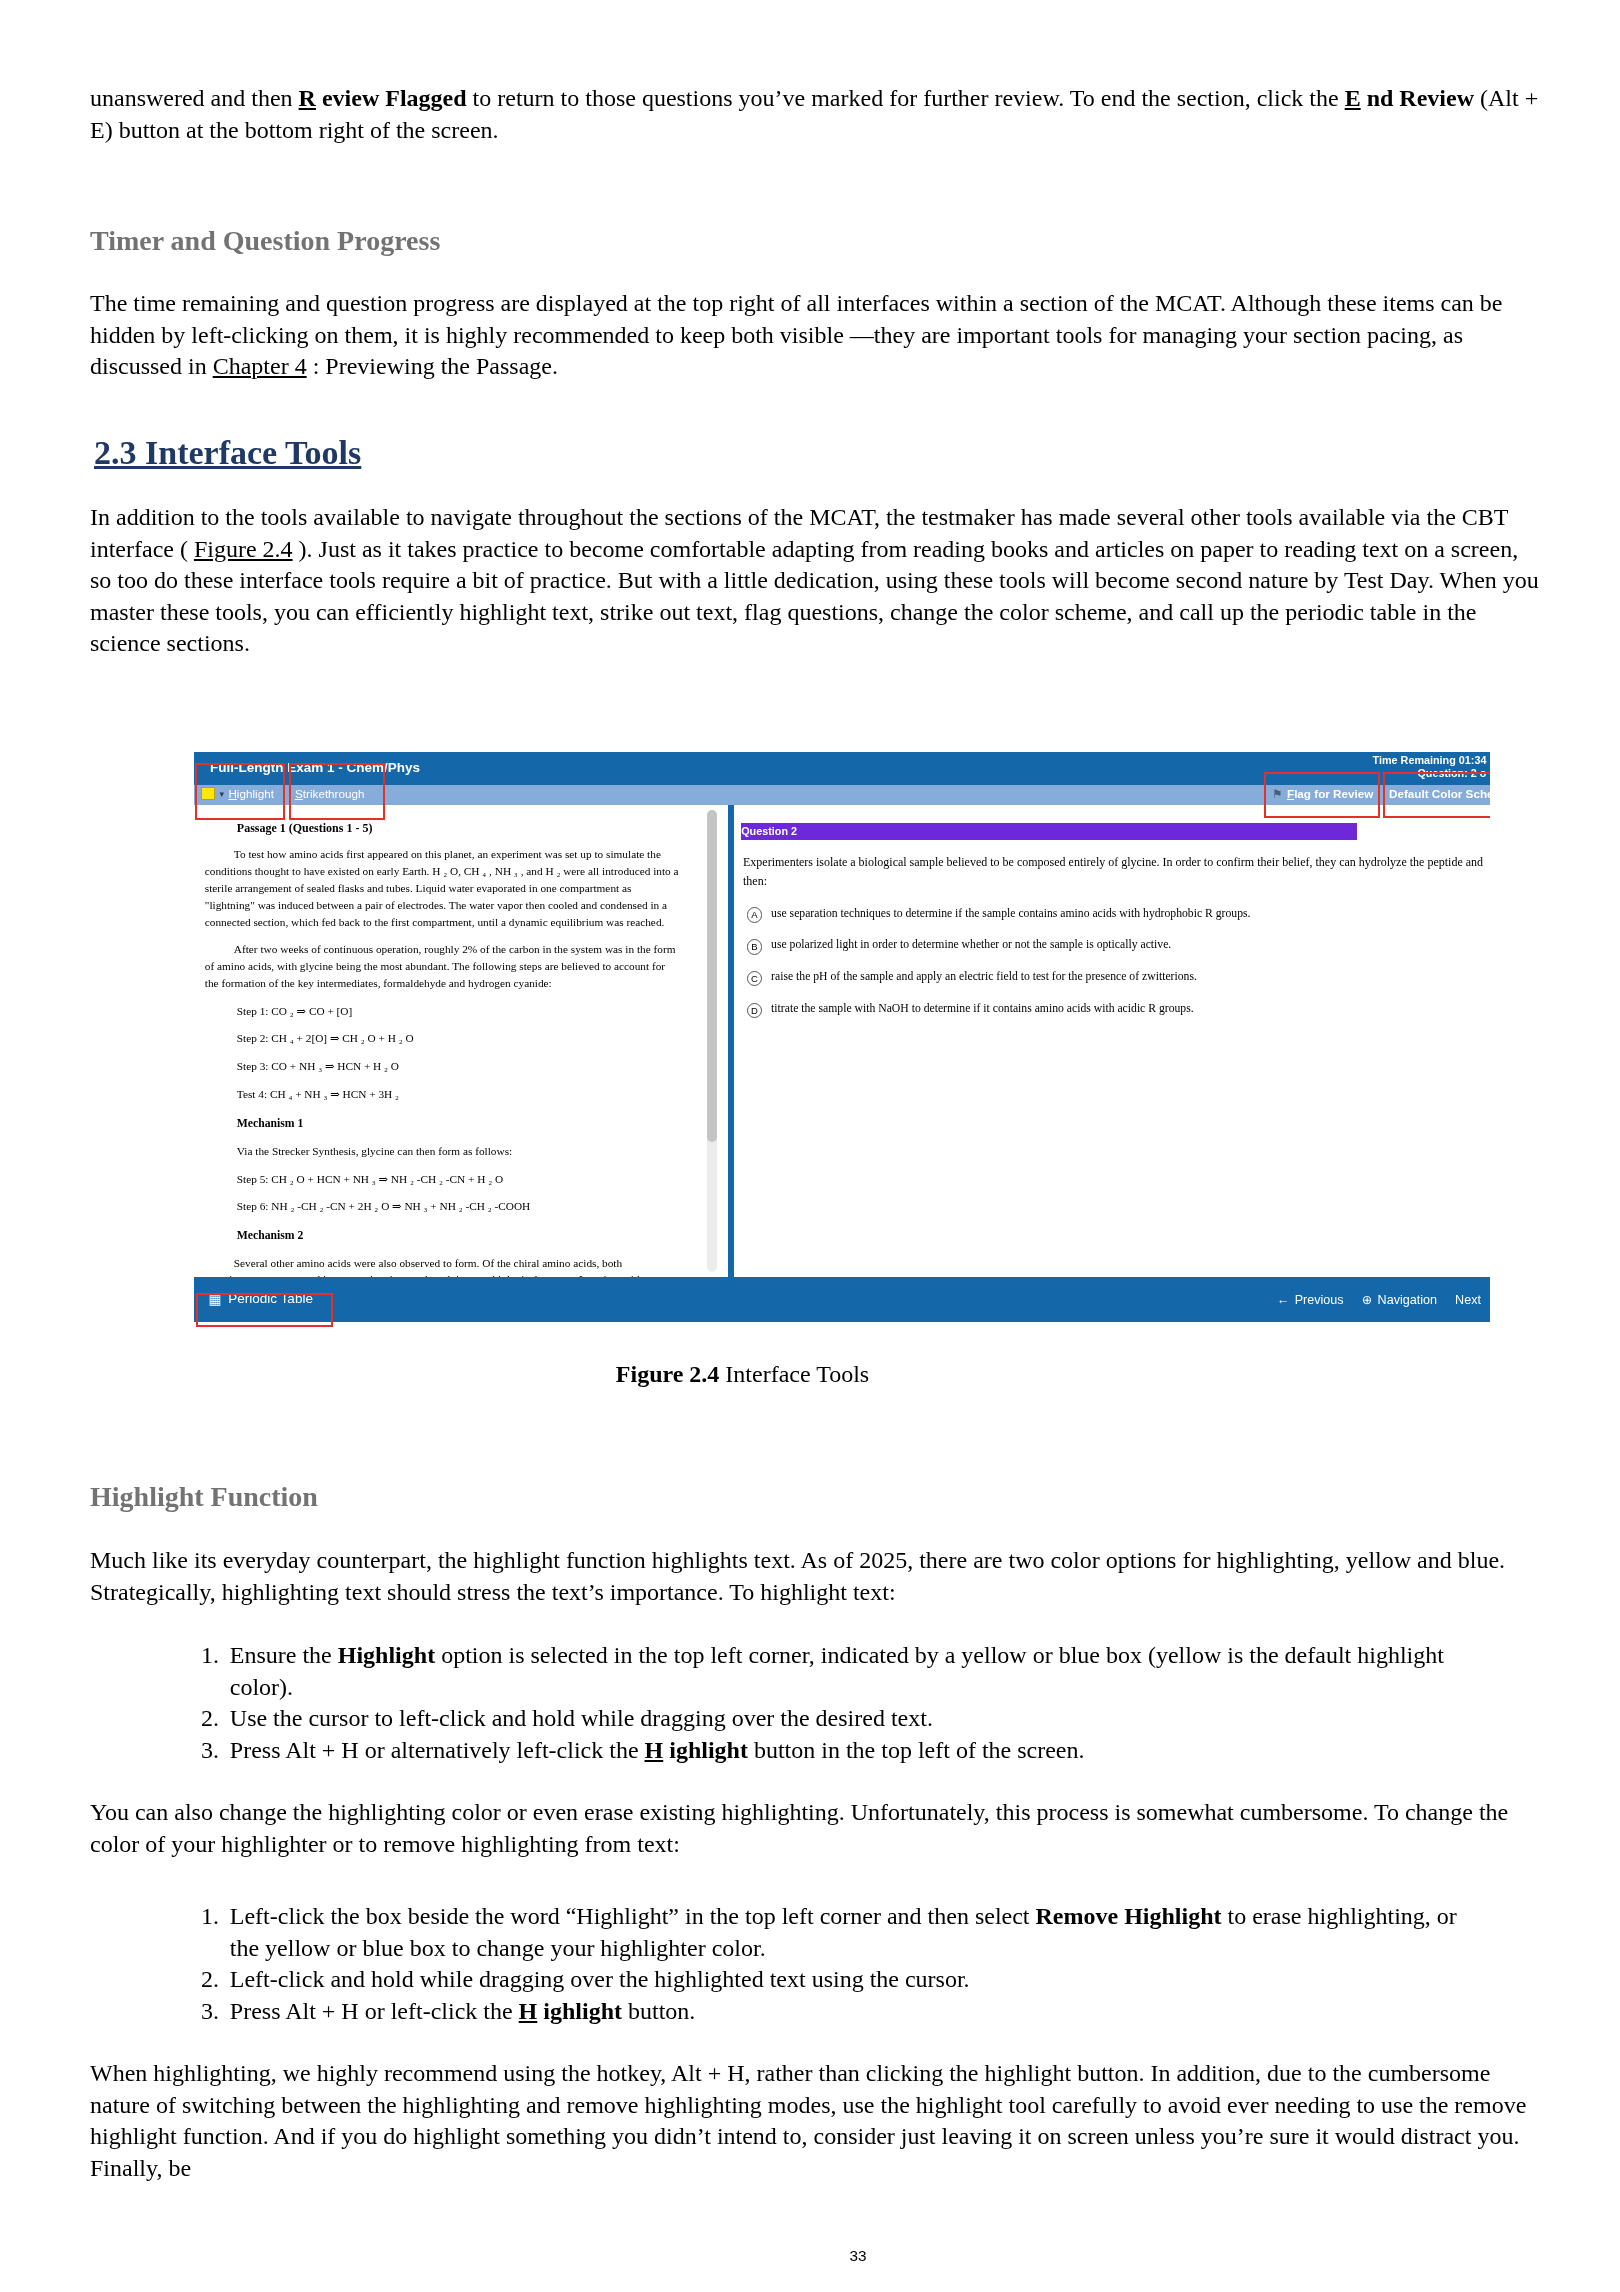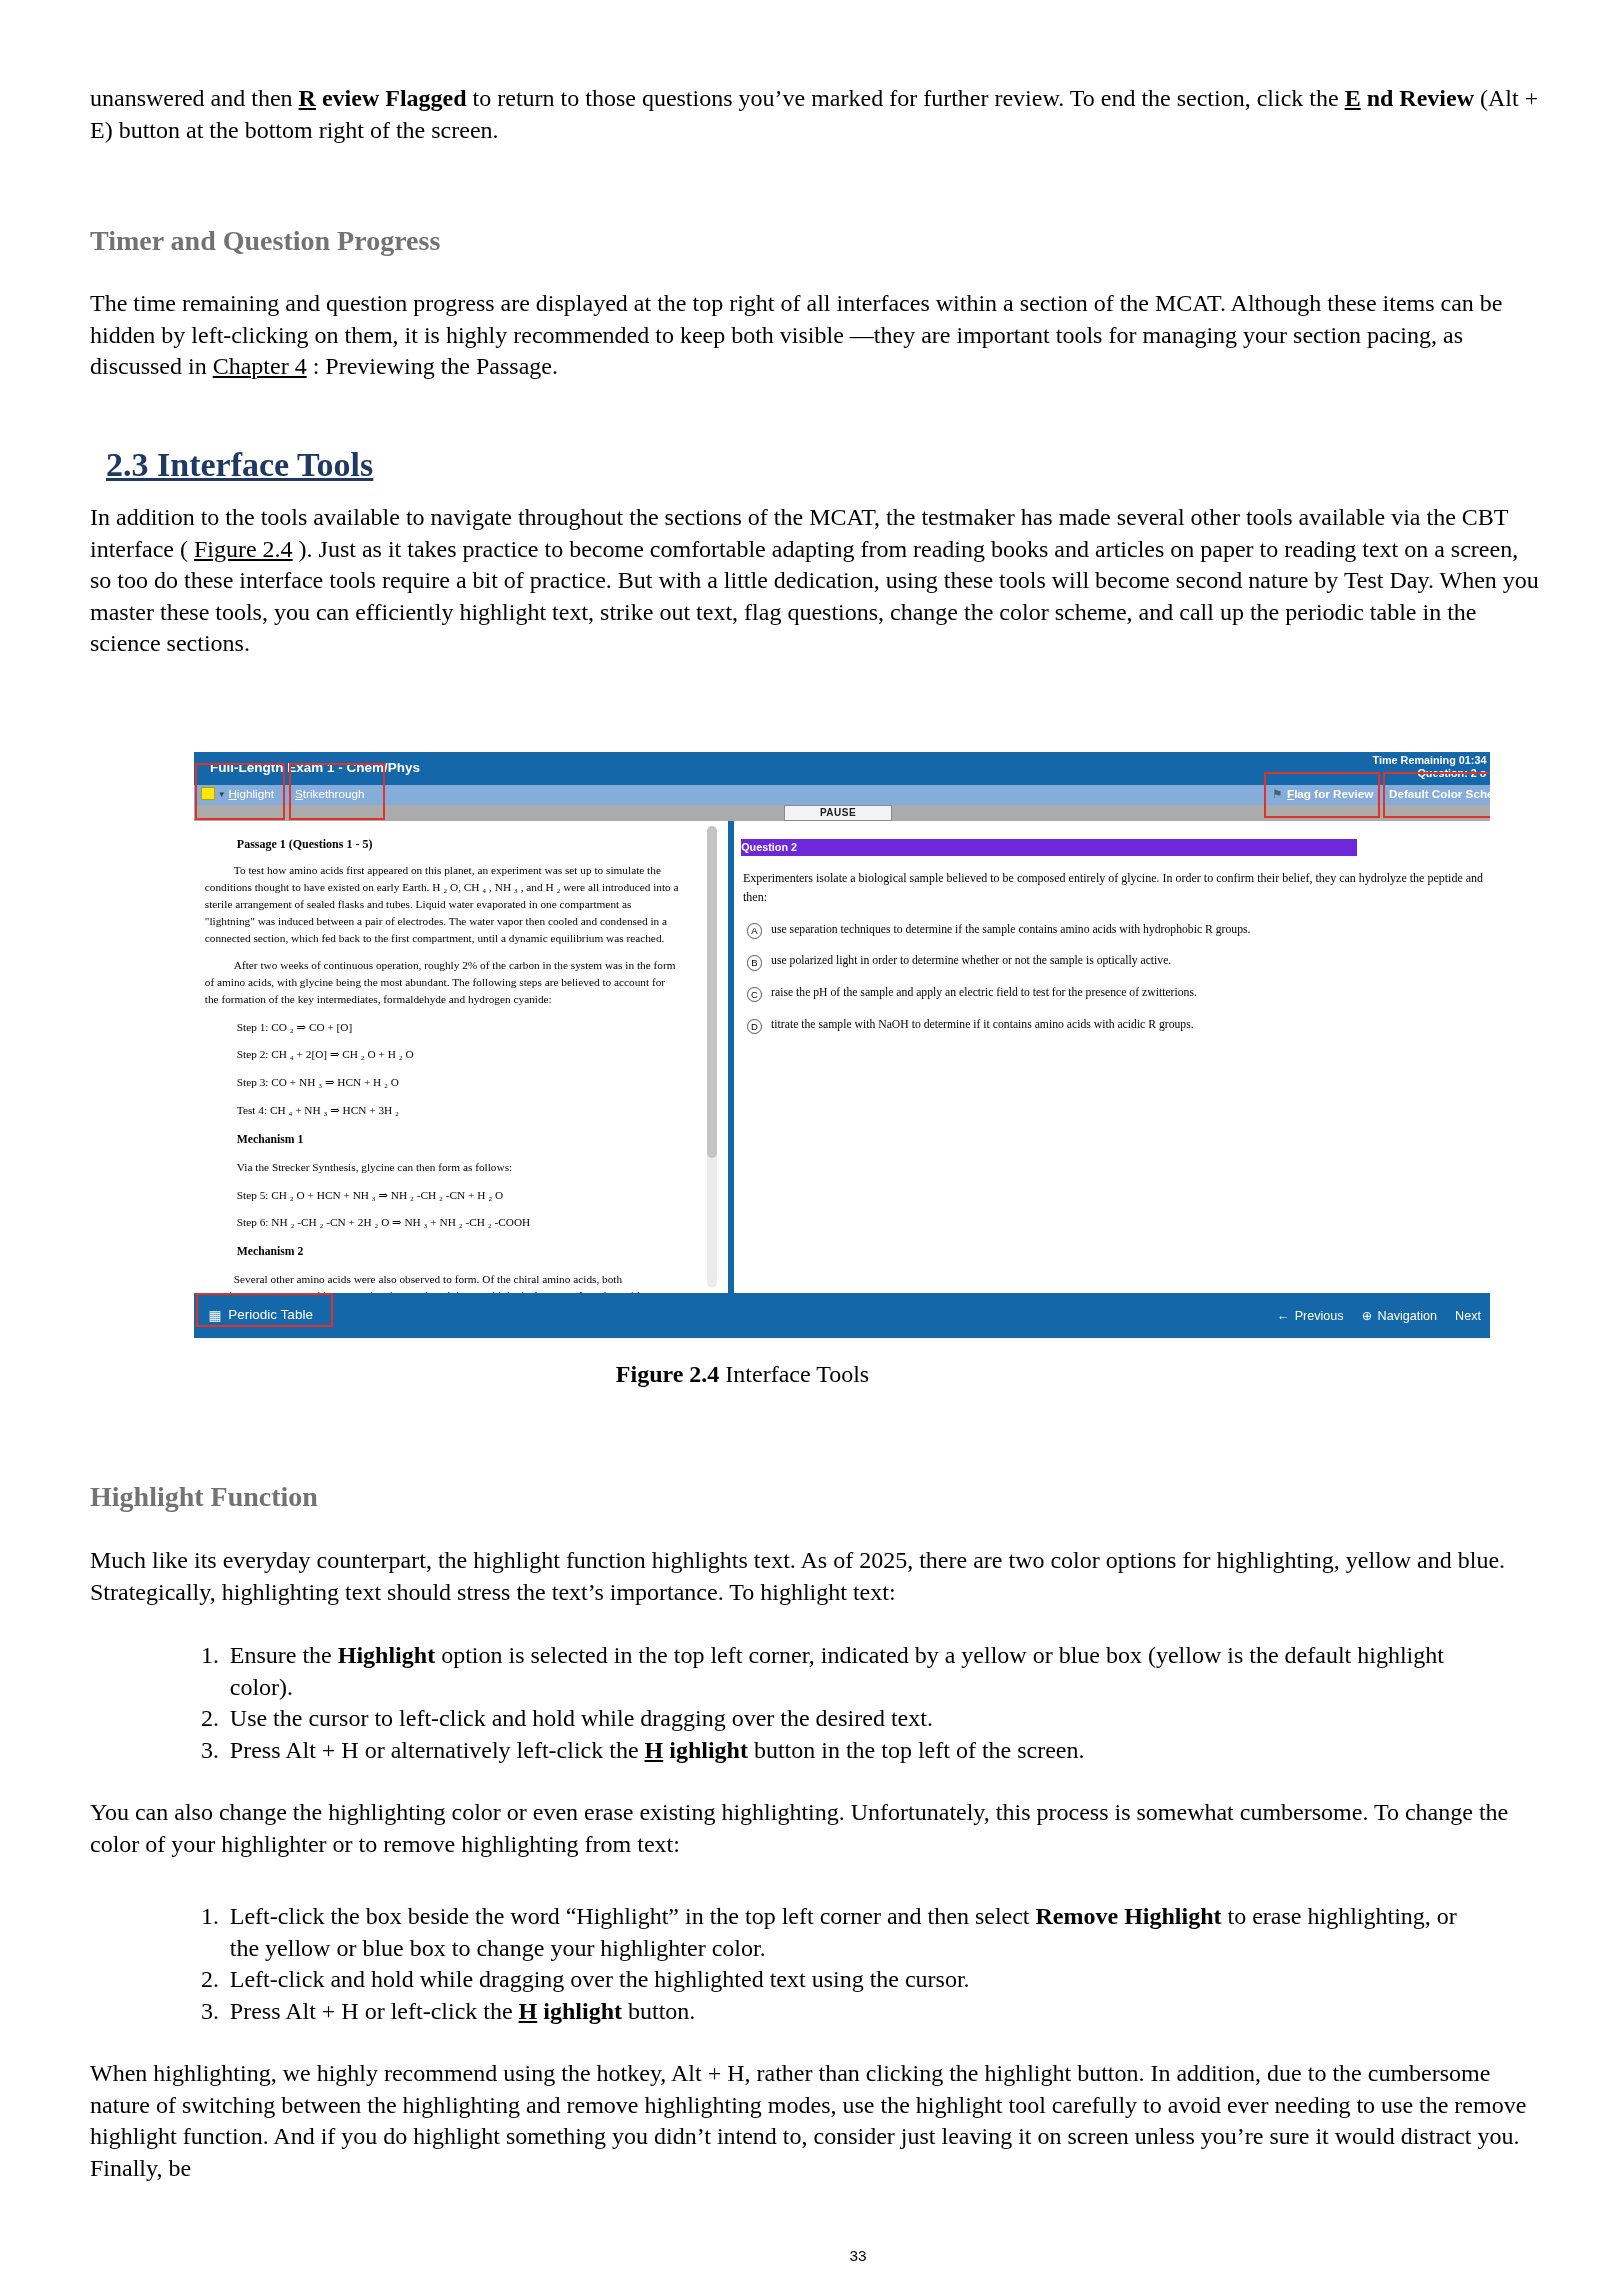--- a/index.html
+++ b/index.html
@@ -8,21 +8,21 @@
   .page { position:absolute; inset:0; background:#fff; overflow:hidden; }
   .content { position:absolute; left:90px; top:0; width:1451px; height:2293px; }
 
   .abs { position:absolute; left:0; right:0; }
   .body { font-size:24px; line-height:31.5px; margin:0; }
   .b  { font-weight:bold; }
   .bu { font-weight:bold; text-decoration:underline; }
   .doclink { color:#000; text-decoration:underline; cursor:pointer; }
 
   .h2 { font-size:28px; font-weight:bold; color:#737373; margin:0; }
-  .h1 { font-size:34px; font-weight:bold; color:#1F3864; margin:16px; text-decoration:underline; }
+  .h1 { font-size:34px; font-weight:bold; color:#1F3864; margin:4px; text-decoration:underline; }
 
   .list { padding-left:104px; }
   .li { display:flex; font-size:24px; line-height:31.5px; }
   .li .num { width:25px; text-align:right; margin-right:10.8px; flex-shrink:0; }
   .li .litext { max-width:1242px; }
 
   .caption { text-align:center; font-size:24px; }
 
   
   .figure { position:absolute; top:752px; left:104px; width:1296px; height:586px;
@@ -140,23 +140,20 @@
         </div>
         <div class="tb-item flag-btn">
           <span class="flag-glyph">⚑</span>
           <span><span class="hot">F</span><span>lag for Review</span></span>
         </div>
         <div class="tb-item dcs-btn">
           <span>Default Color Scheme</span>
         </div>
       </div>
 
-      <div class="fig-graybar">
-        <div class="pause-btn">PAUSE</div>
-      </div>
 
       <div class="fig-content">
 
         <div class="passage-panel">
           <div class="passage-inner">
             <div class="passage-title">Passage 1 (Questions 1 - 5)</div>
             <p class="pp">To test how amino acids first appeared on this planet, an experiment was set up to simulate the conditions thought to have existed on early Earth. H ₂ O, CH ₄ , NH ₃ , and H ₂ were all introduced into a sterile arrangement of sealed flasks and tubes. Liquid water evaporated in one compartment as "lightning" was induced between a pair of electrodes. The water vapor then cooled and condensed in a connected section, which fed back to the first compartment, until a dynamic equilibrium was reached.</p>
             <p class="pp">After two weeks of continuous operation, roughly 2% of the carbon in the system was in the form of amino acids, with glycine being the most abundant. The following steps are believed to account for the formation of the key intermediates, formaldehyde and hydrogen cyanide:</p>
             <div class="pstep">Step 1: CO ₂ ⇒ CO + [O]</div>
             <div class="pstep">Step 2: CH ₄ + 2[O] ⇒ CH ₂ O + H ₂ O</div>

